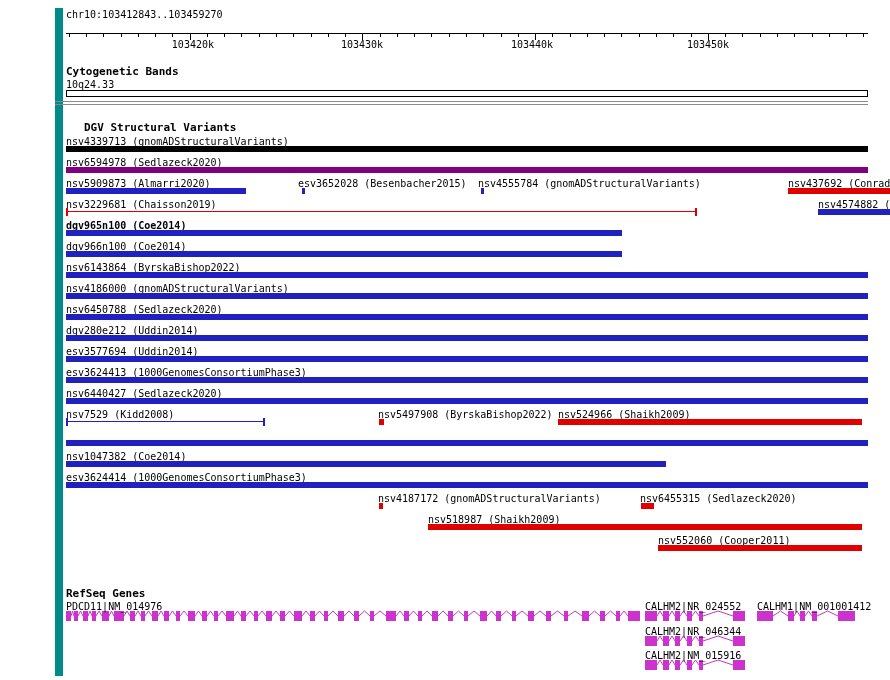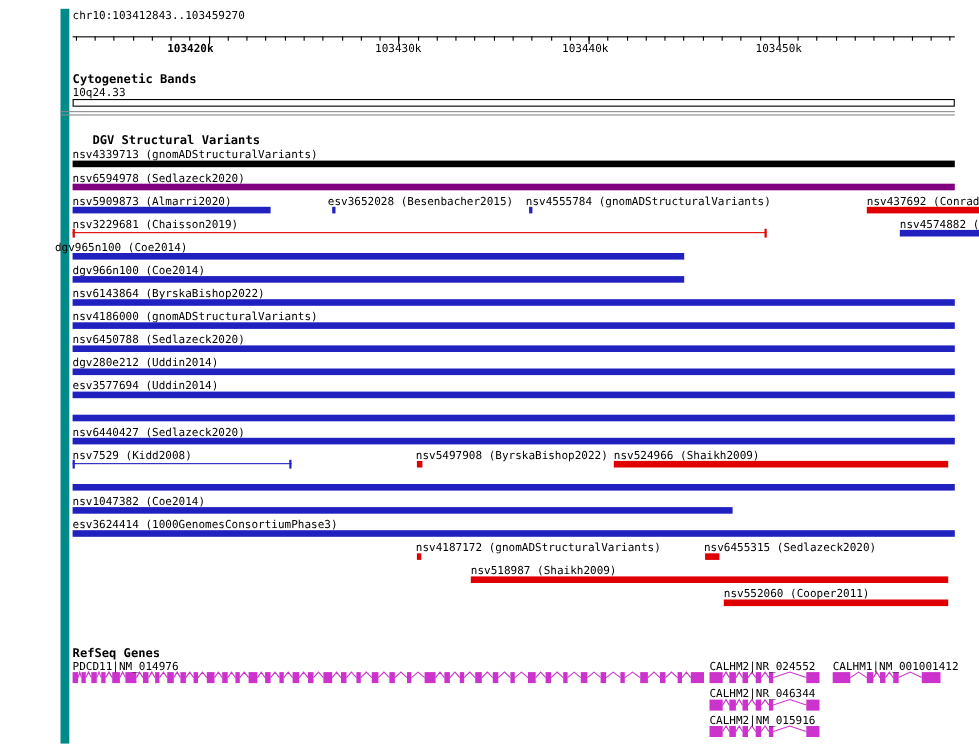--- a/index.html
+++ b/index.html
@@ -79,21 +79,21 @@
     <div style="position: absolute; left: 725px; top: 33px; width: 1px; height: 4px; background: rgb(0, 0, 0);"></div>
     <div style="position: absolute; left: 742px; top: 33px; width: 1px; height: 4px; background: rgb(0, 0, 0);"></div>
     <div style="position: absolute; left: 760px; top: 33px; width: 1px; height: 4px; background: rgb(0, 0, 0);"></div>
     <div style="position: absolute; left: 777px; top: 33px; width: 1px; height: 4px; background: rgb(0, 0, 0);"></div>
     <div style="position: absolute; left: 794px; top: 33px; width: 1px; height: 4px; background: rgb(0, 0, 0);"></div>
     <div style="position: absolute; left: 812px; top: 33px; width: 1px; height: 4px; background: rgb(0, 0, 0);"></div>
     <div style="position: absolute; left: 829px; top: 33px; width: 1px; height: 4px; background: rgb(0, 0, 0);"></div>
     <div style="position: absolute; left: 846px; top: 33px; width: 1px; height: 4px; background: rgb(0, 0, 0);"></div>
     <div style="position: absolute; left: 863px; top: 33px; width: 1px; height: 4px; background: rgb(0, 0, 0);"></div>
     <div style="position: absolute; left: 190px; top: 33px; width: 1px; height: 7px; background: rgb(0, 0, 0);"></div>
-    <div class="lbl" style="position: absolute; left: 152px; top: 39px; width: 48px; text-align: left; font-weight: bold;">103420k</div>
+    <div class="lbl" style="position: absolute; left: 166px; top: 39px; width: 48px; text-align: right;">103420k</div>
     <div style="position: absolute; left: 362px; top: 33px; width: 1px; height: 7px; background: rgb(0, 0, 0);"></div>
     <div class="lbl" style="position: absolute; left: 338px; top: 39px; width: 48px; text-align: center;">103430k</div>
     <div style="position: absolute; left: 535px; top: 33px; width: 1px; height: 7px; background: rgb(0, 0, 0);"></div>
     <div class="lbl" style="position: absolute; left: 511px; top: 39px; width: 48px; text-align: left;">103440k</div>
     <div style="position: absolute; left: 708px; top: 33px; width: 1px; height: 7px; background: rgb(0, 0, 0);"></div>
     <div class="lbl" style="position: absolute; left: 684px; top: 39px; width: 48px; text-align: center;">103450k</div>
     <div class="lbl" style="position: absolute; left: 66px; top: 136px; text-align: center;">nsv4339713 (gnomADStructuralVariants)</div>
     <div style="position: absolute; left: 66px; top: 146px; width: 802px; height: 6px; background: rgb(0, 0, 0);"></div>
     <div class="lbl" style="position: absolute; left: 66px; top: 157px;">nsv6594978 (Sedlazeck2020)</div>
     <div style="position: absolute; left: 66px; top: 167px; width: 802px; height: 6px; background: rgb(128, 0, 128);"></div>
@@ -106,34 +106,35 @@
     <div class="lbl" style="position: absolute; left: 788px; top: 178px;">nsv437692 (Conrad</div>
     <div style="position: absolute; left: 788px; top: 188px; width: 102px; height: 6px; background: rgb(224, 0, 0);"></div>
     <div class="lbl" style="position: absolute; left: 66px; top: 199px;">nsv3229681 (Chaisson2019)</div>
     <div style="position: absolute; left: 66px; top: 208px; width: 631px; height: 8px;">
       <div style="position: absolute; left: 0px; top: 0px; width: 2px; height: 8px; background: rgb(224, 0, 0);"></div>
       <div style="position: absolute; right: 0px; top: 0px; width: 2px; height: 8px; background: rgb(224, 0, 0);"></div>
       <div style="position: absolute; left: 0px; top: 3px; width: 100%; height: 1px; background: rgb(224, 0, 0);"></div>
     </div>
     <div class="lbl" style="position: absolute; left: 818px; top: 199px;">nsv4574882 (</div>
     <div style="position: absolute; left: 818px; top: 209px; width: 72px; height: 6px; background: rgb(33, 33, 192);"></div>
-    <div class="lbl" style="position: absolute; left: 50px; top: 220px;">dgv965n100 (Coe2014)</div>
+    <div class="lbl" style="position: absolute; left: 66px; top: 220px; font-weight: bold;">dgv965n100 (Coe2014)</div>
     <div style="position: absolute; left: 66px; top: 230px; width: 556px; height: 6px; background: rgb(33, 33, 192);"></div>
     <div class="lbl" style="position: absolute; left: 66px; top: 241px;">dgv966n100 (Coe2014)</div>
     <div style="position: absolute; left: 66px; top: 251px; width: 556px; height: 6px; background: rgb(33, 33, 192);"></div>
     <div class="lbl" style="position: absolute; left: 66px; top: 262px;">nsv6143864 (ByrskaBishop2022)</div>
     <div style="position: absolute; left: 66px; top: 272px; width: 802px; height: 6px; background: rgb(33, 33, 192);"></div>
     <div class="lbl" style="position: absolute; left: 66px; top: 283px;">nsv4186000 (gnomADStructuralVariants)</div>
     <div style="position: absolute; left: 66px; top: 293px; width: 802px; height: 6px; background: rgb(33, 33, 192);"></div>
     <div class="lbl" style="position: absolute; left: 66px; top: 304px;">nsv6450788 (Sedlazeck2020)</div>
     <div style="position: absolute; left: 66px; top: 314px; width: 802px; height: 6px; background: rgb(33, 33, 192);"></div>
     <div class="lbl" style="position: absolute; left: 66px; top: 325px;">dgv280e212 (Uddin2014)</div>
     <div style="position: absolute; left: 66px; top: 335px; width: 802px; height: 6px; background: rgb(33, 33, 192);"></div>
     <div class="lbl" style="position: absolute; left: 66px; top: 346px;">esv3577694 (Uddin2014)</div>
     <div style="position: absolute; left: 66px; top: 356px; width: 802px; height: 6px; background: rgb(33, 33, 192);"></div>
+    <div class="lbl" style="position: absolute; left: 66px; top: 367px;">esv3624413 (1000GenomesConsortiumPhase3)</div>
     <div style="position: absolute; left: 66px; top: 377px; width: 802px; height: 6px; background: rgb(33, 33, 192);"></div>
     <div class="lbl" style="position: absolute; left: 66px; top: 388px;">nsv6440427 (Sedlazeck2020)</div>
     <div style="position: absolute; left: 66px; top: 398px; width: 802px; height: 6px; background: rgb(33, 33, 192);"></div>
     <div class="lbl" style="position: absolute; left: 66px; top: 409px;">nsv7529 (Kidd2008)</div>
     <div style="position: absolute; left: 66px; top: 418px; width: 199px; height: 8px;">
       <div style="position: absolute; left: 0px; top: 0px; width: 2px; height: 8px; background: rgb(33, 33, 192);"></div>
       <div style="position: absolute; right: 0px; top: 0px; width: 2px; height: 8px; background: rgb(33, 33, 192);"></div>
       <div style="position: absolute; left: 0px; top: 3px; width: 100%; height: 1px; background: rgb(33, 33, 192);"></div>
     </div>
     <div class="lbl" style="position: absolute; left: 378px; top: 409px;">nsv5497908 (ByrskaBishop2022)</div>

